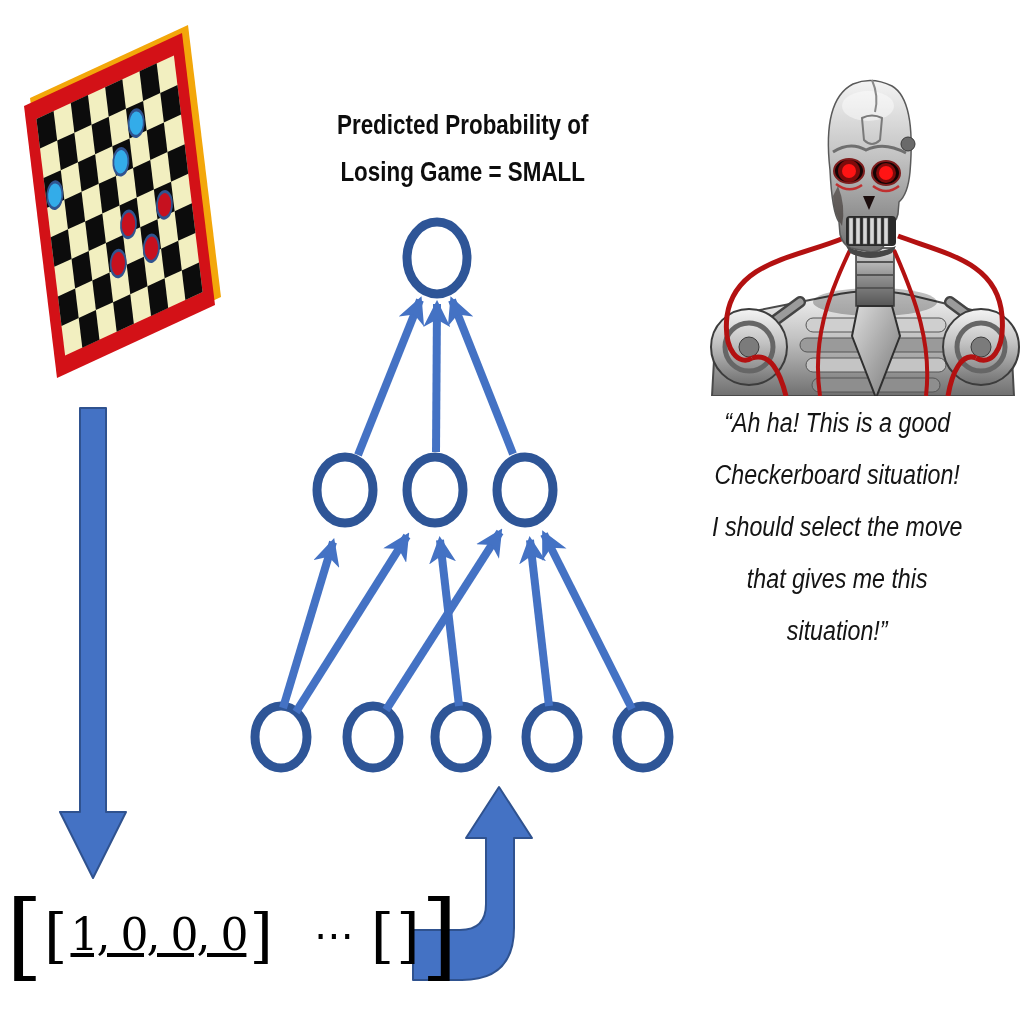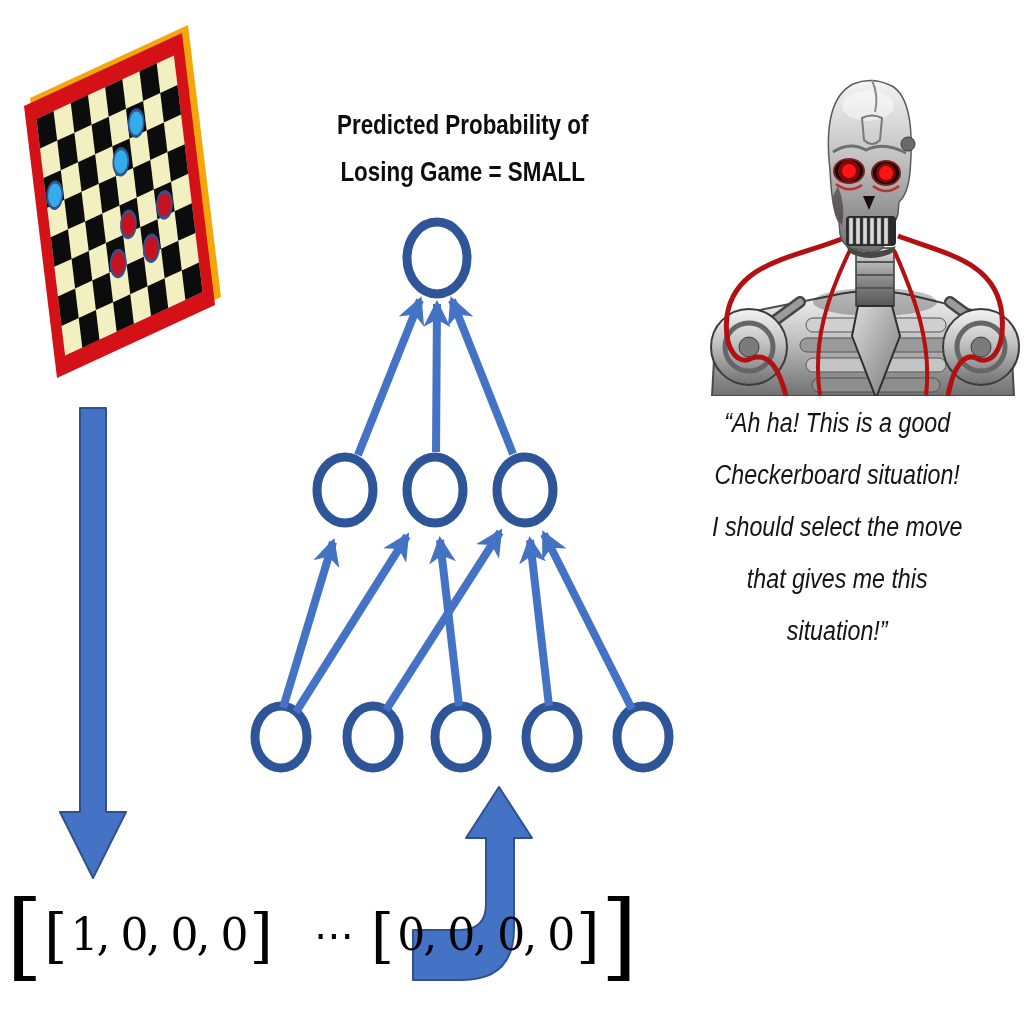--- a/index.html
+++ b/index.html
@@ -18,21 +18,21 @@
     font-size:27px; font-style:italic; line-height:52px; white-space:nowrap;
     transform:scaleX(.86); transform-origin:left top;
   }
   .vector {
     position:absolute; left:6px; top:882px; height:106px;
     display:flex; align-items:center; color:#000;
     font-family:"DejaVu Serif", serif; white-space:nowrap;
   }
   .vb-outer { font-size:95px; line-height:106px; }
   .vb-inner { font-size:60px; line-height:106px; padding:0 1px; }
-  .v-vals  { font-size:44px; line-height:106px; letter-spacing:-2px; padding:0 2px; }
+  .v-vals  { font-size:44px; line-height:106px; letter-spacing:-2px; padding:0 2px;text-decoration:underline; }
   .v-dots  { font-size:40px; margin:0 16px 0 40px; font-family:"DejaVu Sans", sans-serif; }
 </style>
 </head>
 <body>
 
 <div class="canvas">
 
   <svg width="1024" height="1024" viewBox="0 0 1024 1024">
     <defs>
       <marker id="ah" viewBox="0 0 10 10" refX="8.5" refY="5" markerWidth="3.4" markerHeight="3.4" orient="auto-start-reverse">
@@ -212,18 +212,17 @@
     <div>situation!”</div>
   </div>
 
   <div class="vector">
     <span class="vb-outer">[</span>
     <span class="vb-inner">[</span>
     <span class="v-vals">1, 0, 0, 0</span>
     <span class="vb-inner">]</span>
     <span class="v-dots">⋯</span>
     <span class="vb-inner">[</span>
-    <span class="v-vals">0, 0, 0, 0</span>
     <span class="vb-inner">]</span>
     <span class="vb-outer">]</span>
   </div>
 
 </div>
 
 </body></html>

